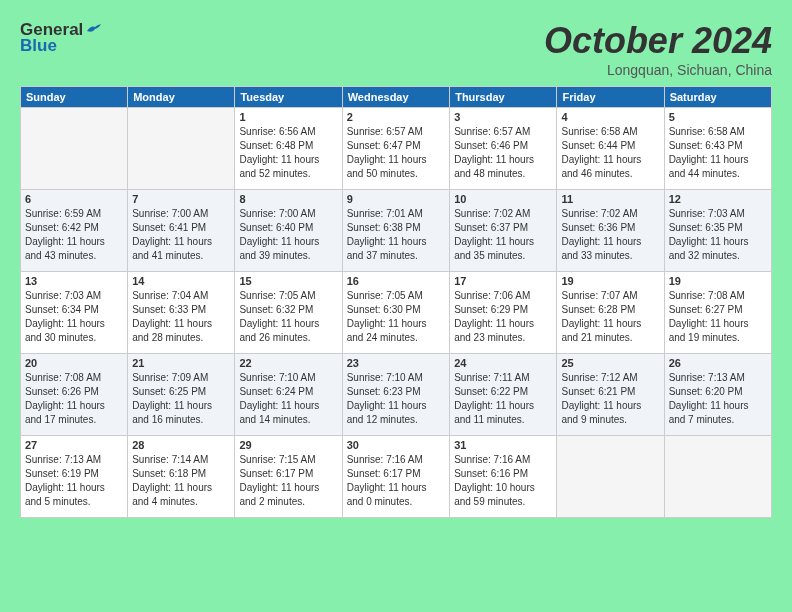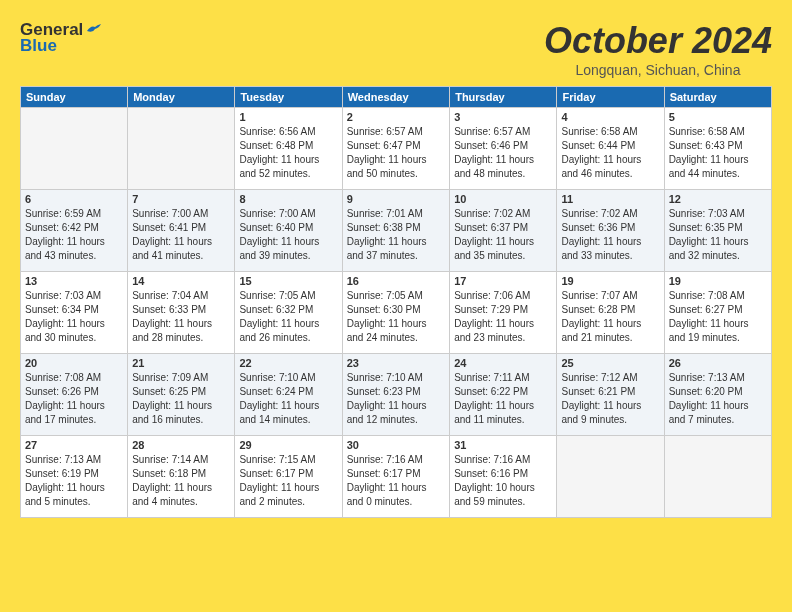--- a/index.html
+++ b/index.html
@@ -7,21 +7,21 @@
       font-family: Arial, sans-serif;
       background: #fff;
       width: 792px;
       height: 612px;
       overflow: hidden;
     }
     .page {
       width: 792px;
       height: 612px;
       padding: 20px 20px 10px 20px;
-      background: #fde047;
+      background: #86efac;
     }
     .header {
       display: flex;
       justify-content: space-between;
       align-items: flex-start;
       margin-bottom: 8px;
     }
     .logo {
       display: flex;
       flex-direction: column;
@@ -32,21 +32,20 @@
     }
     .month-title {
       font-size: 36px;
       font-weight: bold;
       color: #333;
       font-style: italic;
     }
     .subtitle {
       font-size: 14px;
       color: #555;
-      text-align: center;
     }
     .calendar {
       width: 100%;
       border-collapse: collapse;
       font-size: 9.5px;
       border-radius: 21px;
     }
     .calendar th {
       background: #1a6ab1;
       color: #fff;
@@ -230,21 +229,21 @@
           <td>
             <span class="day-num">16</span>
             <div class="day-info" style="white-space: pre-line;">Sunrise: 7:05 AM
 Sunset: 6:30 PM
 Daylight: 11 hours
 and 24 minutes.</div>
           </td>
           <td>
             <span class="day-num">17</span>
             <div class="day-info" style="white-space: pre-line;">Sunrise: 7:06 AM
-Sunset: 7:29 PM
+Sunset: 6:29 PM
 Daylight: 11 hours
 and 23 minutes.</div>
           </td>
           <td>
             <span class="day-num">19</span>
             <div class="day-info" style="white-space: pre-line;">Sunrise: 7:07 AM
 Sunset: 6:28 PM
 Daylight: 11 hours
 and 21 minutes.</div>
           </td>

